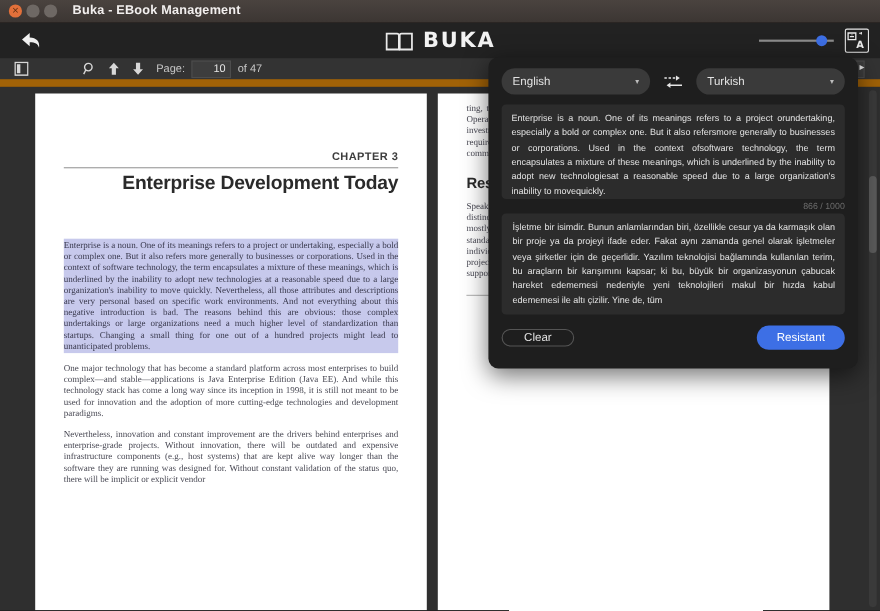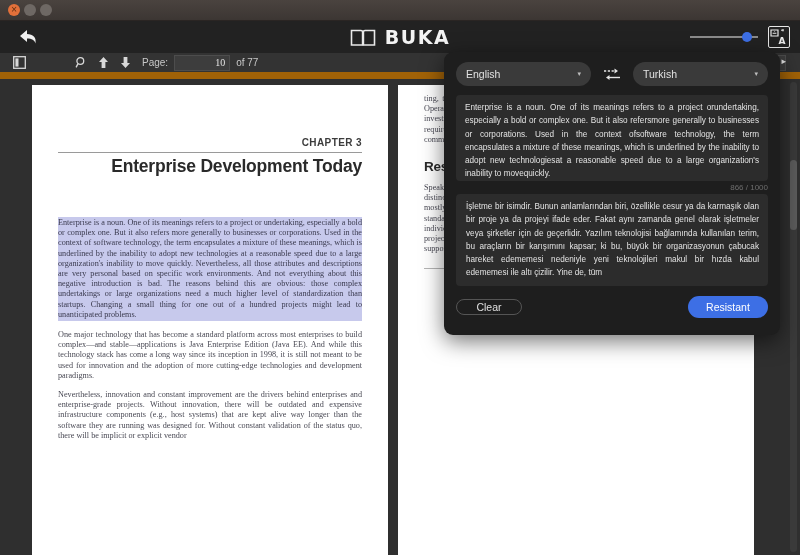--- a/index.html
+++ b/index.html
@@ -82,23 +82,23 @@
     color: #cfcfcf; font-size: 10.5px;
     border-bottom: 7px solid #a16207;
   }
   .tb-sep { width:1px; height:18px; background:#4a4a4a; margin:0 4px; }
   .tb-btn {
     width: 22px; height: 20px; display:flex; align-items:center; justify-content:center;
     cursor: pointer; color:#d5d5d5;
   }
   .page-lbl { margin-left: 6px; margin-right: 6px; color:#c8c8c8; font-size:10px; }
   .page-input {
-    width: 56px; height: 16px; background:#3d3d3d; border:1px solid #4d4d4d;
+    width: 36px; height: 16px; background:#3d3d3d; border:1px solid #4d4d4d;
     color:#e6e6e6; font-size:10px; text-align:right; padding-right:4px;
-    font-family:Liberation Serif, serif;
+    font-family:Liberation Sans, sans-serif;
   }
   .page-of { margin-left:6px; color:#c8c8c8; font-size:10px; }
   .zoom-box {
     width: 70px; height: 16px; background:#3d3d3d; border:1px solid #4d4d4d;
     color:#bdbdbd; font-size:9px; display:flex; align-items:center; padding-left:5px;
   }
   .zbtn { width:20px; height:20px; display:flex; align-items:center; justify-content:center;
           color:#d9d9d9; font-size:14px; cursor:pointer; }
 
   
@@ -201,20 +201,21 @@
 <body>
 
 <div id="app">
 
   <div class="titlebar">
     <div class="wbtns">
       <div class="wbtn close">×</div>
       <div class="wbtn min"></div>
       <div class="wbtn max"></div>
     </div>
+    <div class="wtitle">Buka - EBook Management</div>
   </div>
 
   <div class="header">
     <div class="back-arrow">
       <svg width="22" height="18" viewBox="0 0 22 18">
         <path d="M9 2 L2 8 L9 14 L9 10.5 C14 10.5 16.5 12 17.5 15.5 C18.5 9 15 6.5 9 6 Z" fill="#f0f0f0"></path>
       </svg>
     </div>
     <div class="brand">
       <div class="brand-inner">
@@ -261,21 +262,21 @@
         <path d="M5.5 1 L10 6 H7.4 V12 H3.6 V6 H1 Z" fill="#d8d8d8"></path>
       </svg>
     </div>
     <div class="tb-btn">
       <svg width="11" height="13" viewBox="0 0 11 13">
         <path d="M5.5 12 L10 7 H7.4 V1 H3.6 V7 H1 Z" fill="#d8d8d8"></path>
       </svg>
     </div>
     <div class="page-lbl">Page:</div>
     <input class="page-input" readonly="" value="10" style="">
-    <div class="page-of">of 77</div>
+    <div class="page-of">of 47</div>
     <div style="flex:1 1 auto"></div>
     <div class="zbtn">−</div>
     <div class="tb-sep"></div>
     <div class="zbtn">+</div>
     <div style="width:6px"></div>
     <div class="zoom-box">90%</div>
     <div style="width:14px"></div>
   </div>
 
   <div class="viewport">

